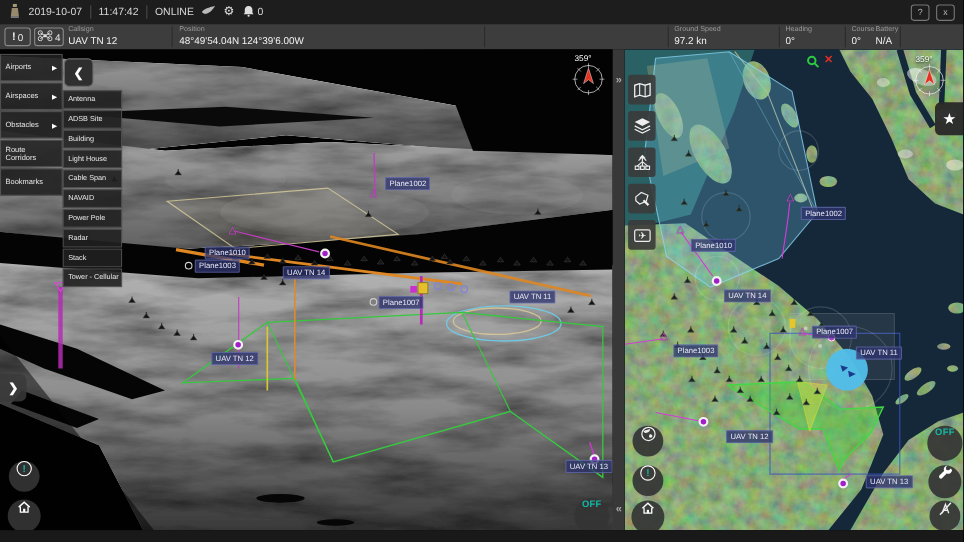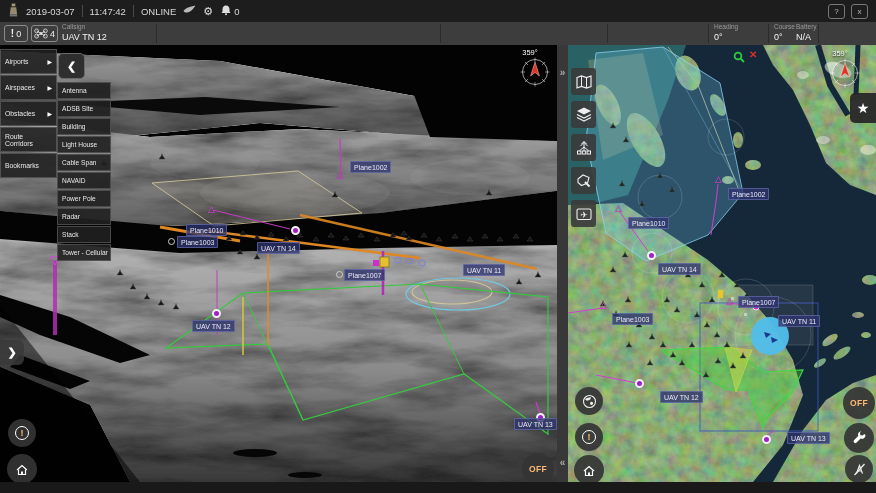--- a/index.html
+++ b/index.html
@@ -34,21 +34,21 @@
     display:flex;align-items:center;justify-content:space-between;padding:0 4px;font-size:6.8px;color:#e8e8e8;box-sizing:border-box;}
   .menu-item .arrow{font-size:6px;color:#fff;}
   .back-btn{position:absolute;left:58px;top:8px;width:25px;height:24px;background:rgba(42,42,42,.95);
     border:1px solid #6a6a6a;border-radius:5px;color:#fff;font-size:11px;font-weight:bold;
     display:flex;align-items:center;justify-content:center;}
   .submenu{position:absolute;left:57px;top:37px;width:54px;}
   .submenu-item{height:17px;margin-bottom:1px;background:rgba(32,32,32,.9);border:1px solid rgba(115,115,115,.5);
     display:flex;align-items:center;padding:0 4px;font-size:6.6px;color:#e8e8e8;box-sizing:border-box;white-space:nowrap;overflow:hidden;}
   
   .circle-btn{position:absolute;border-radius:50%;background:rgba(52,52,52,.92);display:flex;
-    align-items:center;justify-content:center;color:#fdba74;}
+    justify-content:center;color:#14b8a6;}
   .inner-ring{width:14px;height:14px;border:1.5px solid #fff;border-radius:50%;display:flex;
     align-items:center;justify-content:center;font-size:9px;font-weight:bold;box-sizing:border-box;}
   .off-label{font-size:8.5px;font-weight:bold;letter-spacing:.3px;}
   .sq-btn{position:absolute;background:rgba(58,58,58,.9);border-radius:3px;display:flex;
     align-items:center;justify-content:center;}
   .expand-tab{position:absolute;left:0;top:295px;width:24px;height:25px;background:rgba(58,58,58,.85);
     border-radius:0 6px 6px 0;color:#fff;font-size:11px;font-weight:bold;display:flex;align-items:center;justify-content:center;}
   .compass{position:absolute;width:50px;text-align:center;}
   .hdg{font-size:7.5px;color:#fff;text-shadow:0 1px 2px #000;line-height:9px;text-align:center;}
   
@@ -74,21 +74,21 @@
 <div id="app">
 
   <div class="titlebar">
     <span>
       <svg width="11" height="14" viewBox="0 0 12 14">
           <rect x="4" y="0" width="4" height="3" fill="#a59877"></rect>
           <path d="M3 4 h6 l1 8 h-8 Z" fill="#978a6c"></path>
           <rect x="2" y="12" width="8" height="2" fill="#777"></rect>
         </svg>
     </span>
-    <span>2019-03-07</span>
+    <span>2019-10-07</span>
     <span class="tb-sep"></span>
     <span>11:47:42</span>
     <span class="tb-sep"></span>
     <span>ONLINE</span>
     <span>
       <svg width="13" height="10" viewBox="0 0 13 10">
           <path d="M0.5 6 C3 2.5 6.5 2 12.5 0.5 C10 4 8.5 6.5 4.5 7.5 C3 7.9 1.5 7.3 0.5 6 Z" fill="#b9b9b9"></path>
         </svg>
     </span>
     <span style="font-size:11px;color:#ddd;line-height:11px;">⚙</span>
@@ -125,22 +125,30 @@
           </svg>
       </span>
       <span style="font-size:9px;">4</span>
     </div>
 
     <div class="field" style="left:62px;width:93px;">
       <span class="lab">Callsign</span>
       <span class="val">UAV TN 12</span>
     </div>
     <div class="f-sep" style="left:156px;"></div>
+    <div class="field" style="left:163px;width:274px;">
+      <span class="lab">Position</span>
+      <span class="val">48°49'54.04N 124°39'6.00W</span>
+    </div>
     <div class="f-sep" style="left:440px;"></div>
     <div class="f-sep" style="left:607px;"></div>
+    <div class="field" style="left:613px;width:92px;">
+      <span class="lab">Ground Speed</span>
+      <span class="val">97.2 kn</span>
+    </div>
     <div class="f-sep" style="left:708px;"></div>
     <div class="field" style="left:714px;width:51px;">
       <span class="lab">Heading</span>
       <span class="val">0°</span>
     </div>
     <div class="f-sep" style="left:768px;"></div>
     <div class="field" style="left:774px;width:41px;">
       <span class="lab">Course</span>
       <span class="val">0°</span>
     </div>

